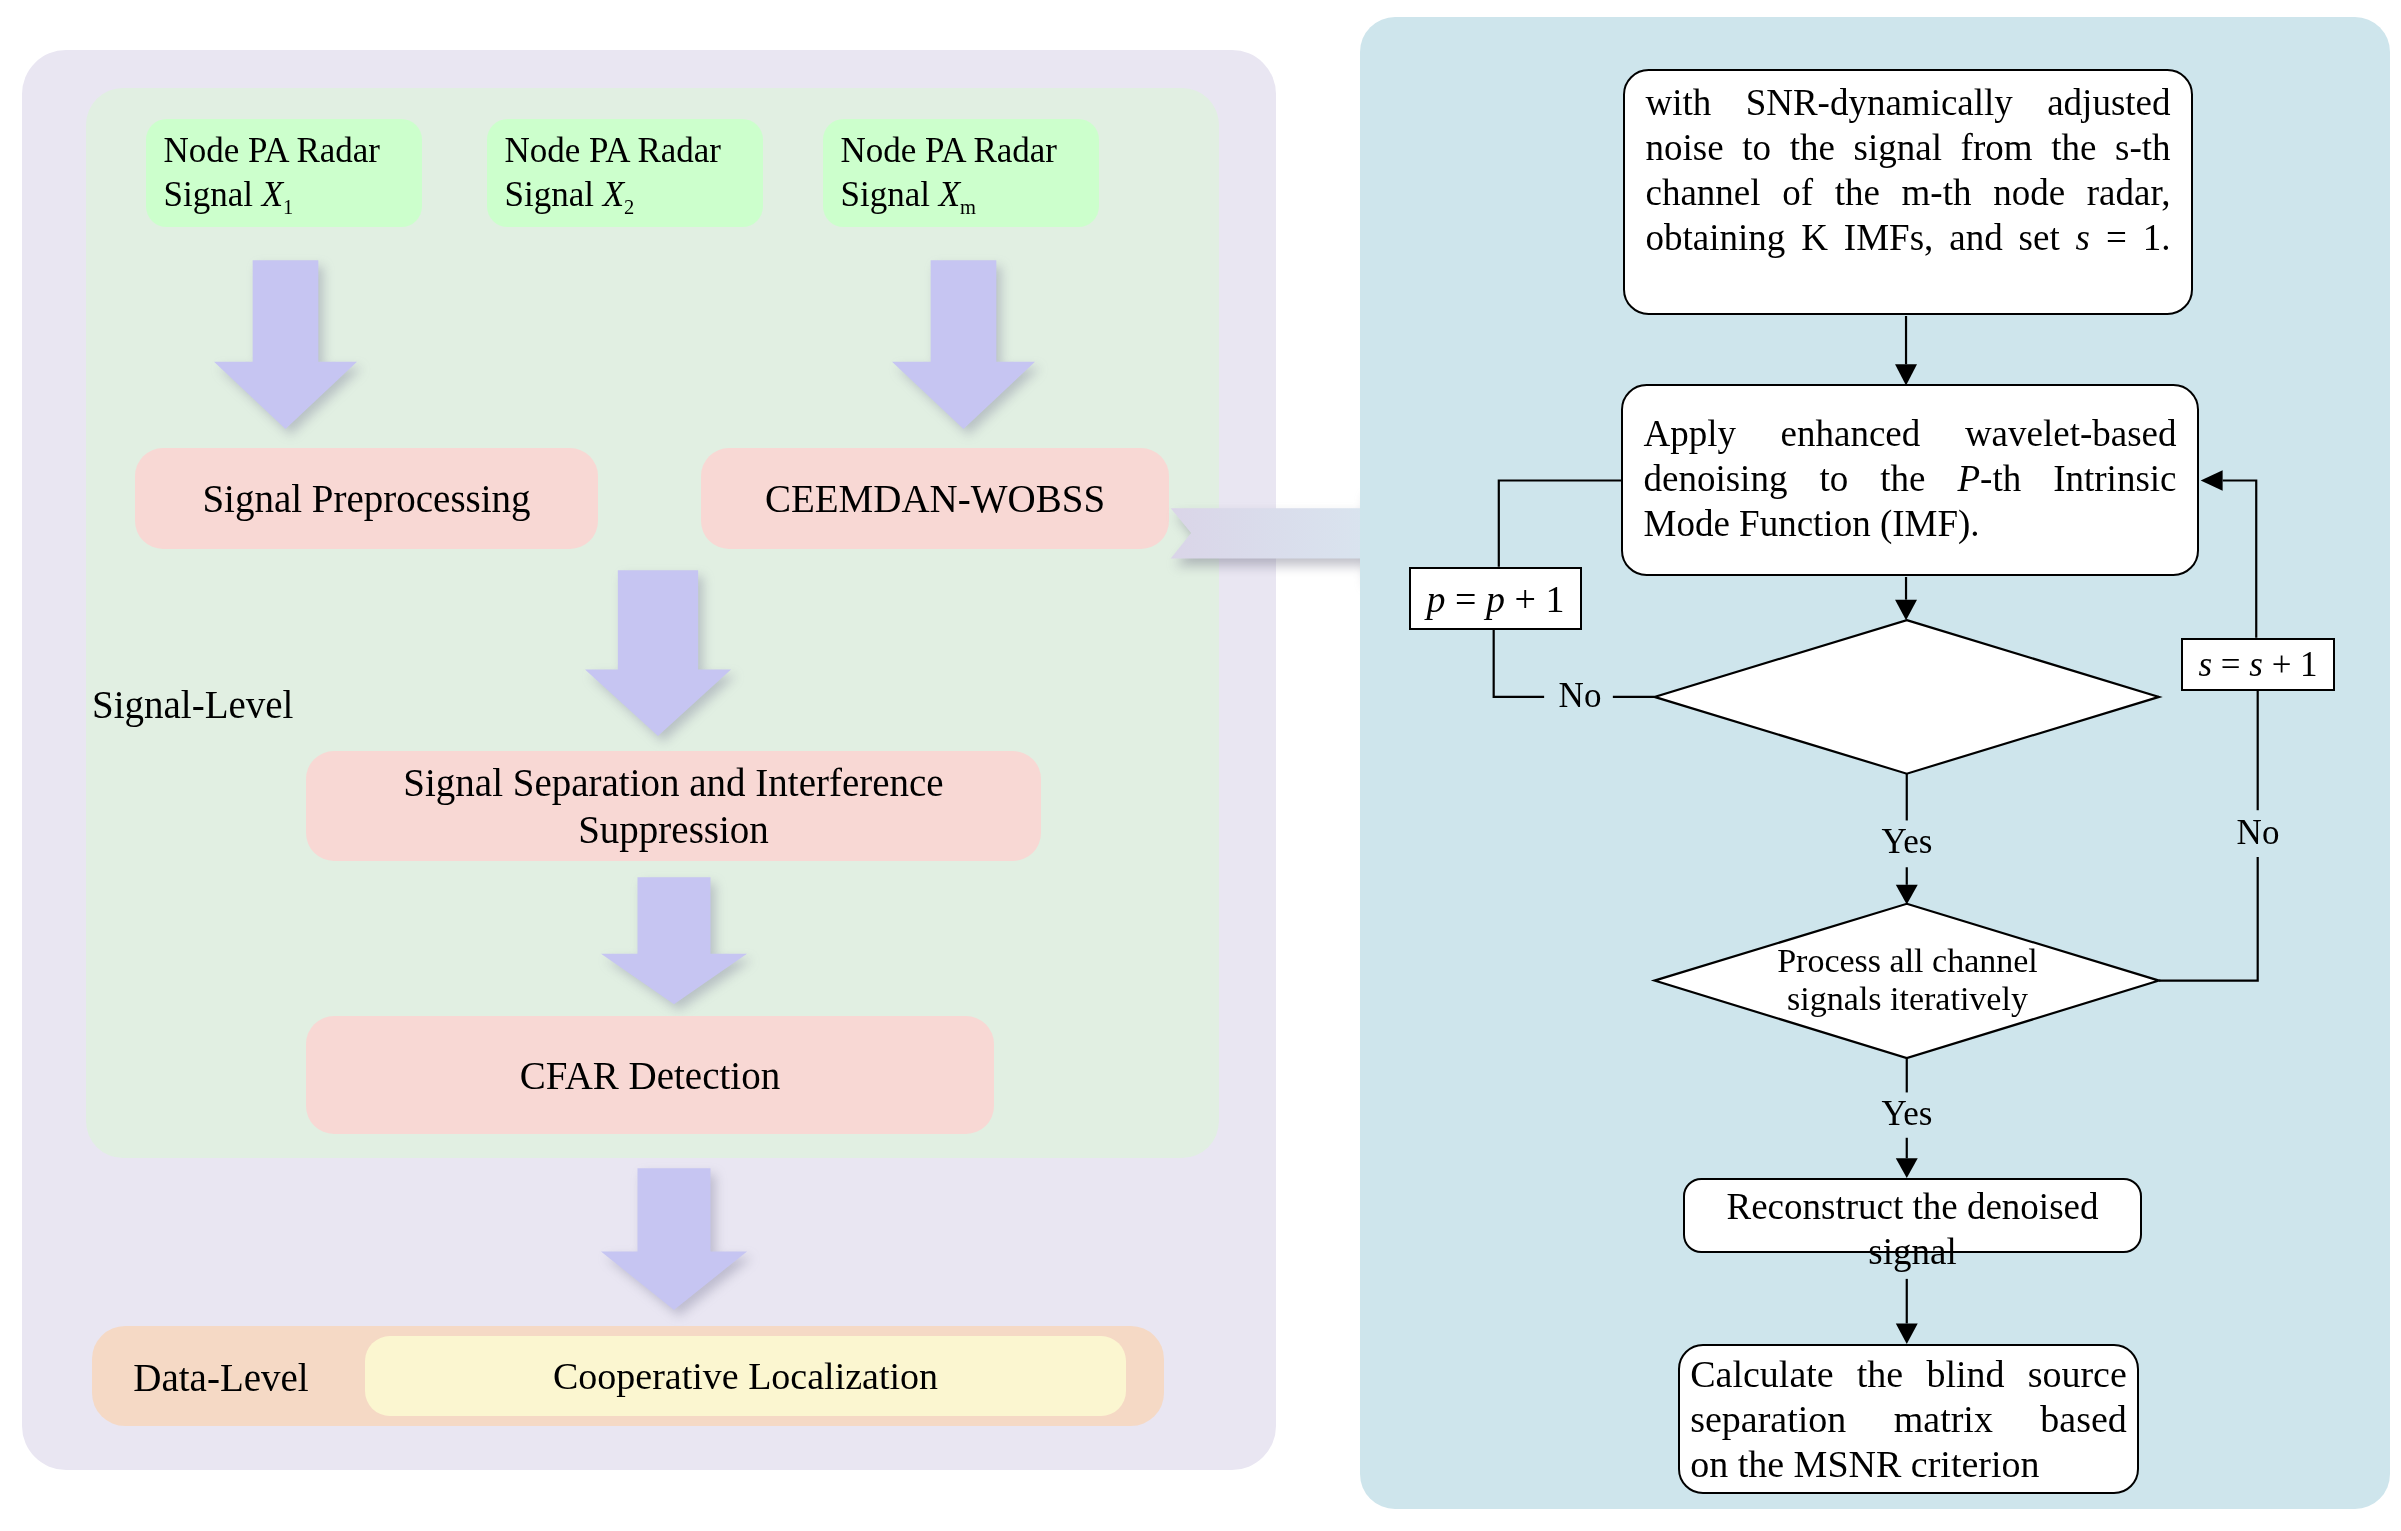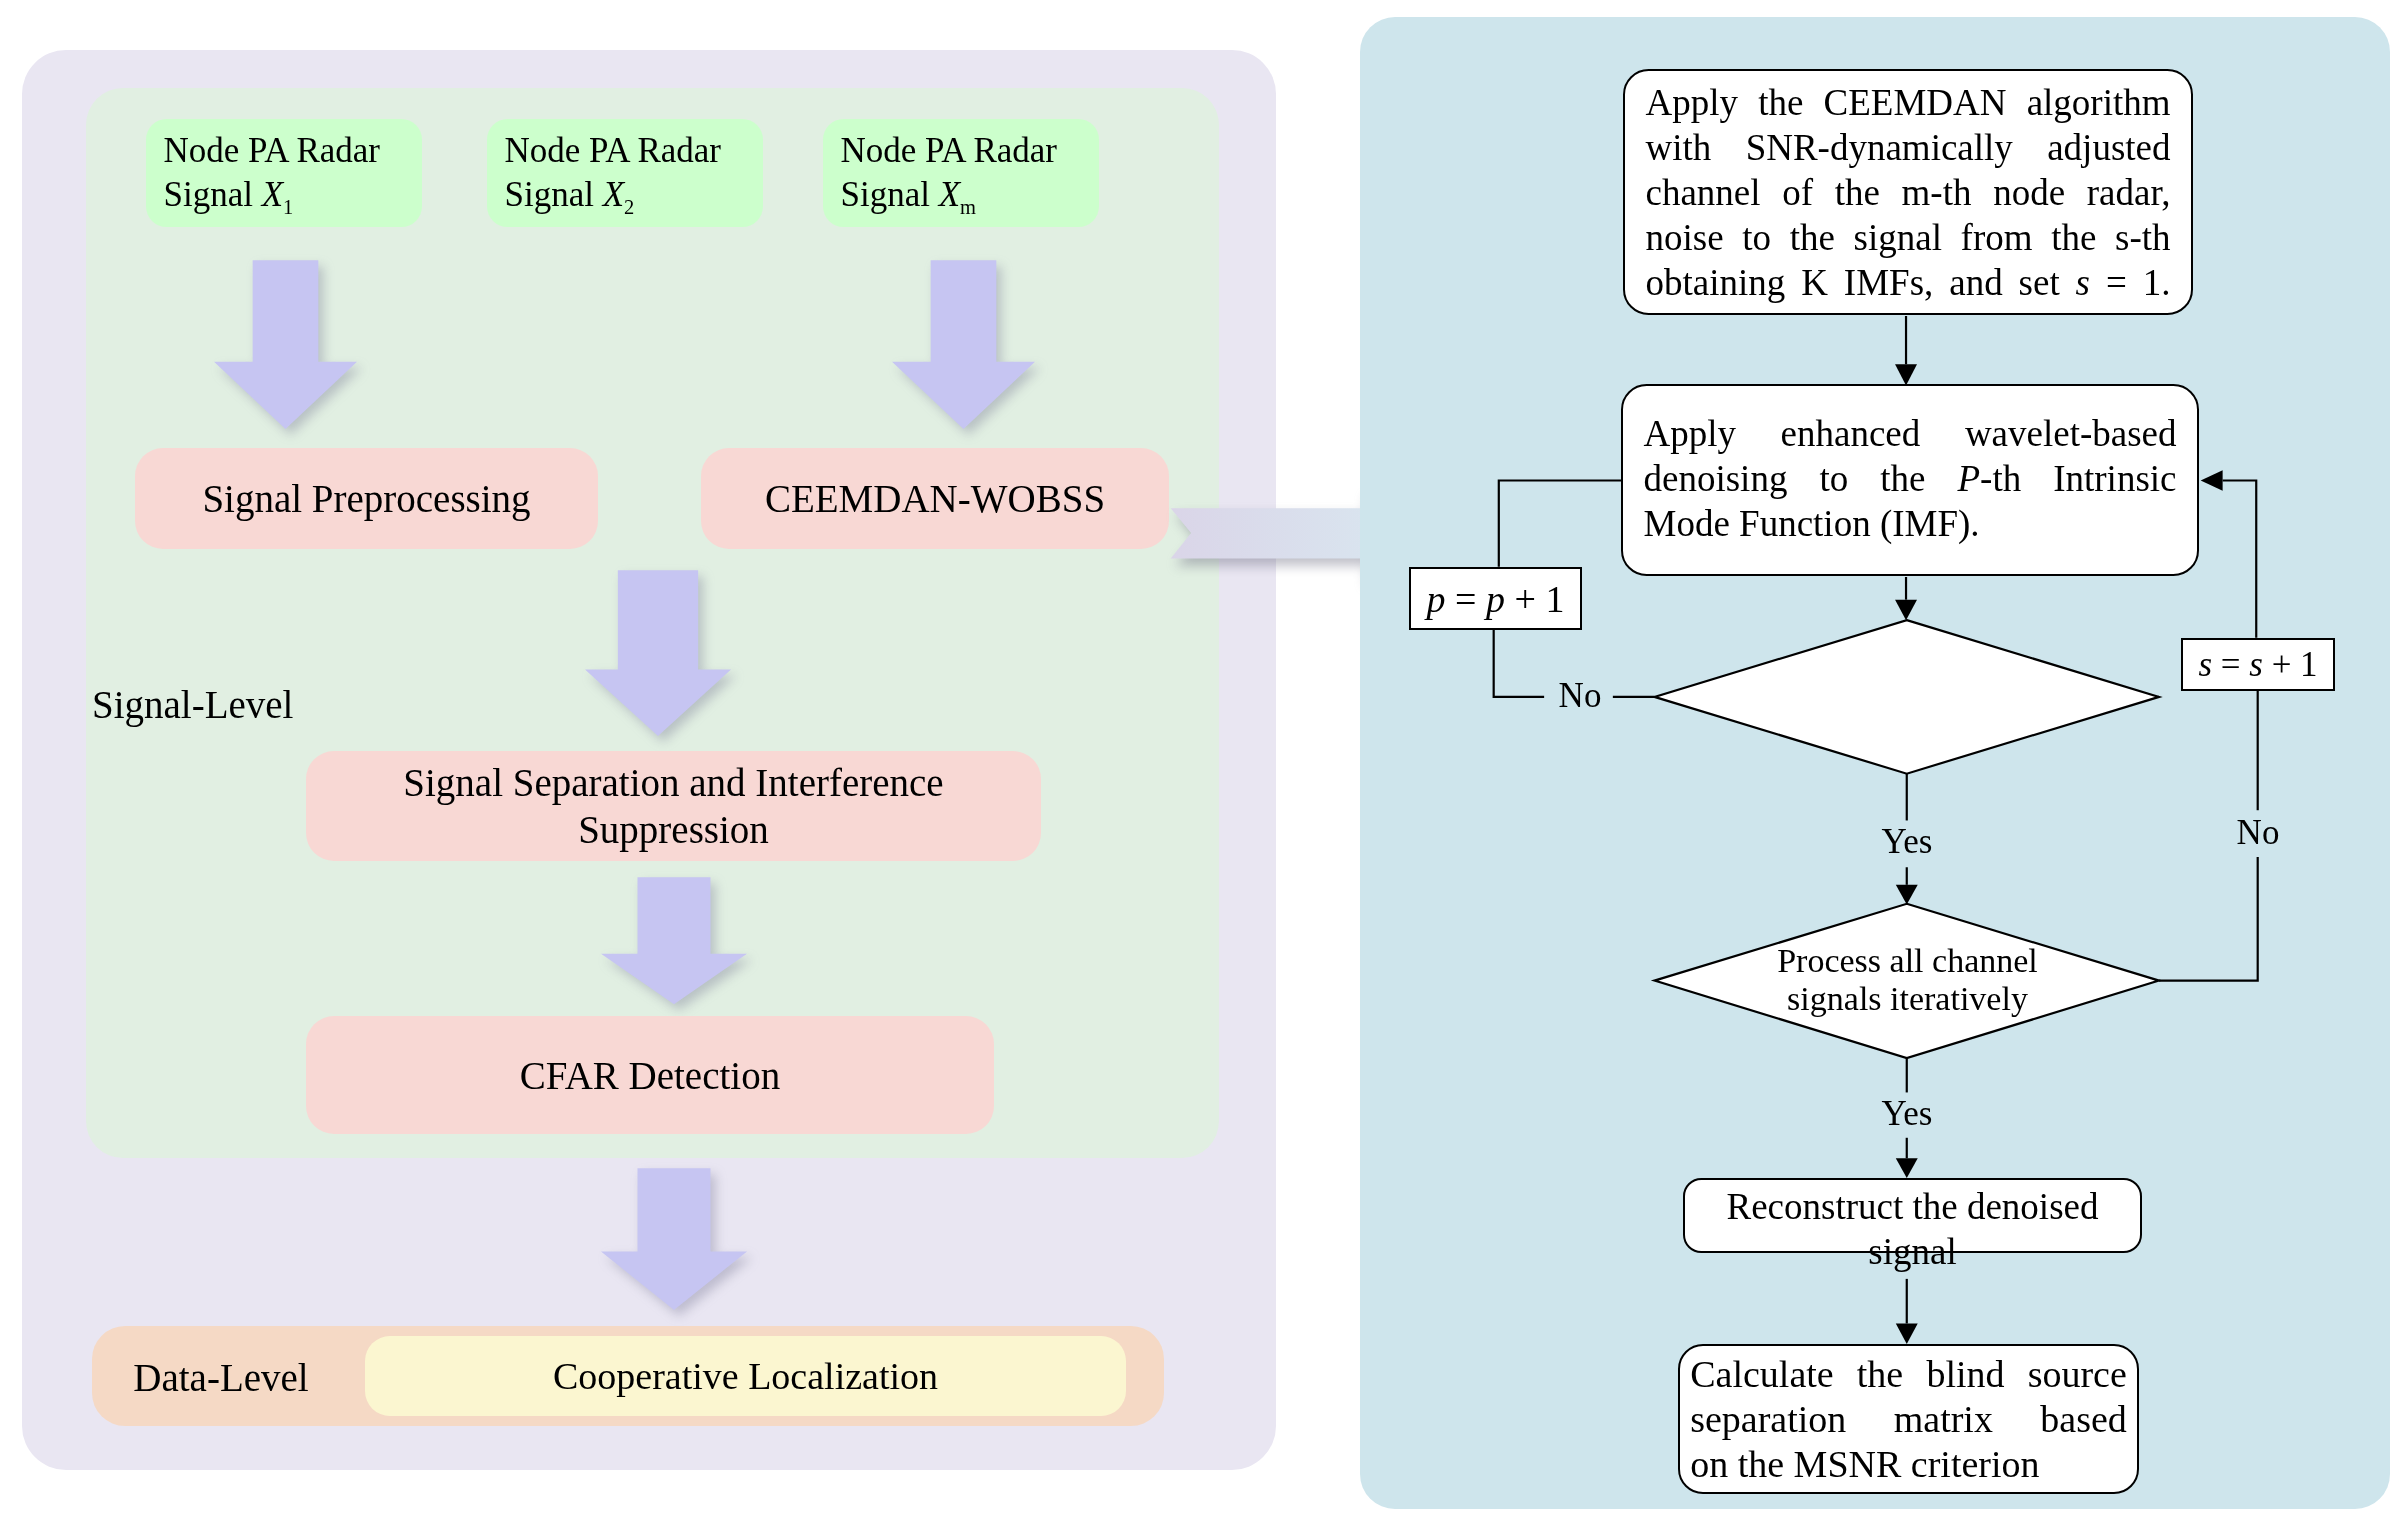--- a/index.html
+++ b/index.html
@@ -137,24 +137,23 @@
       <polygon points="3010,657 3040,643 3040,671"></polygon>
       <polygon points="2593,1210 2623,1210 2608,1237"></polygon>
       <polygon points="2593,1584 2623,1584 2608,1611"></polygon>
       <polygon points="2593,1810 2623,1810 2608,1838"></polygon>
     </g>
     <polygon points="2608,848 2953,953 2608,1058 2263,953" fill="#ffffff" stroke="#000" stroke-width="3"></polygon>
     <polygon points="2608,1236 2953,1341 2608,1447 2263,1341" fill="#ffffff" stroke="#000" stroke-width="3"></polygon>
   </svg>
 
   <div class="abs wbox r35 step-text" style="left:1623px;top:69px;width:570px;height:246px;padding:8.8px 20.5px;">
-    <div class="jline">Apply the CEEMDAN algorithm</div>
     <div class="jline">with SNR-dynamically adjusted</div>
+    <div class="jline">noise to the signal from the s-th</div>
     <div class="jline">channel of the m-th node radar,</div>
-    <div class="jline">noise to the signal from the s-th</div>
     <div class="jline"><span>obtaining K IMFs, and set </span><span class="var">s</span><span> = 1.</span></div>
   </div>
 
   <div class="abs wbox r35 step-text" style="left:1621px;top:384px;width:578px;height:192px;padding:25px 20.5px;">
     <div class="jline">Apply enhanced wavelet-based</div>
     <div class="jline"><span>denoising to the </span><span class="var">P</span><span>-th Intrinsic</span></div>
     <div>Mode Function (IMF).</div>
   </div>
 
 

